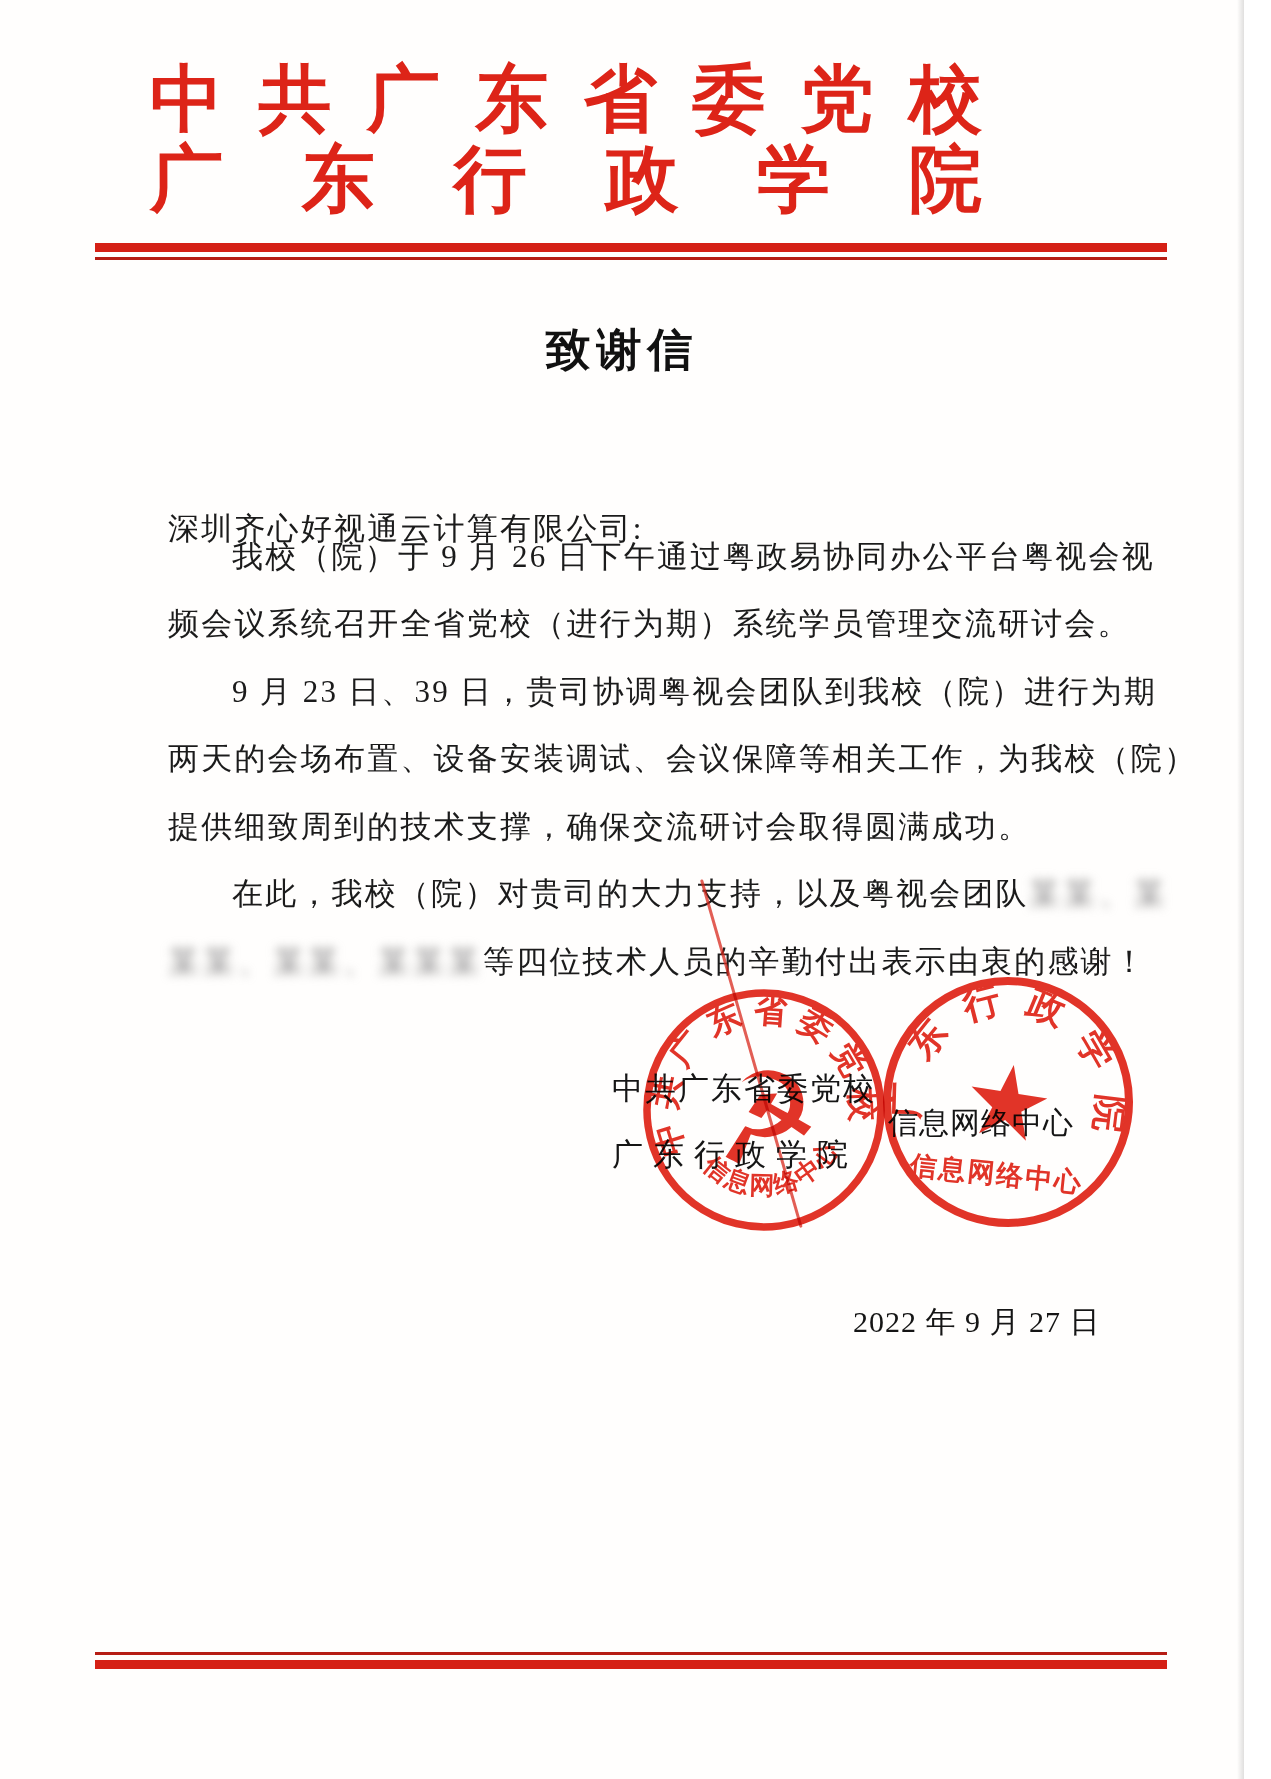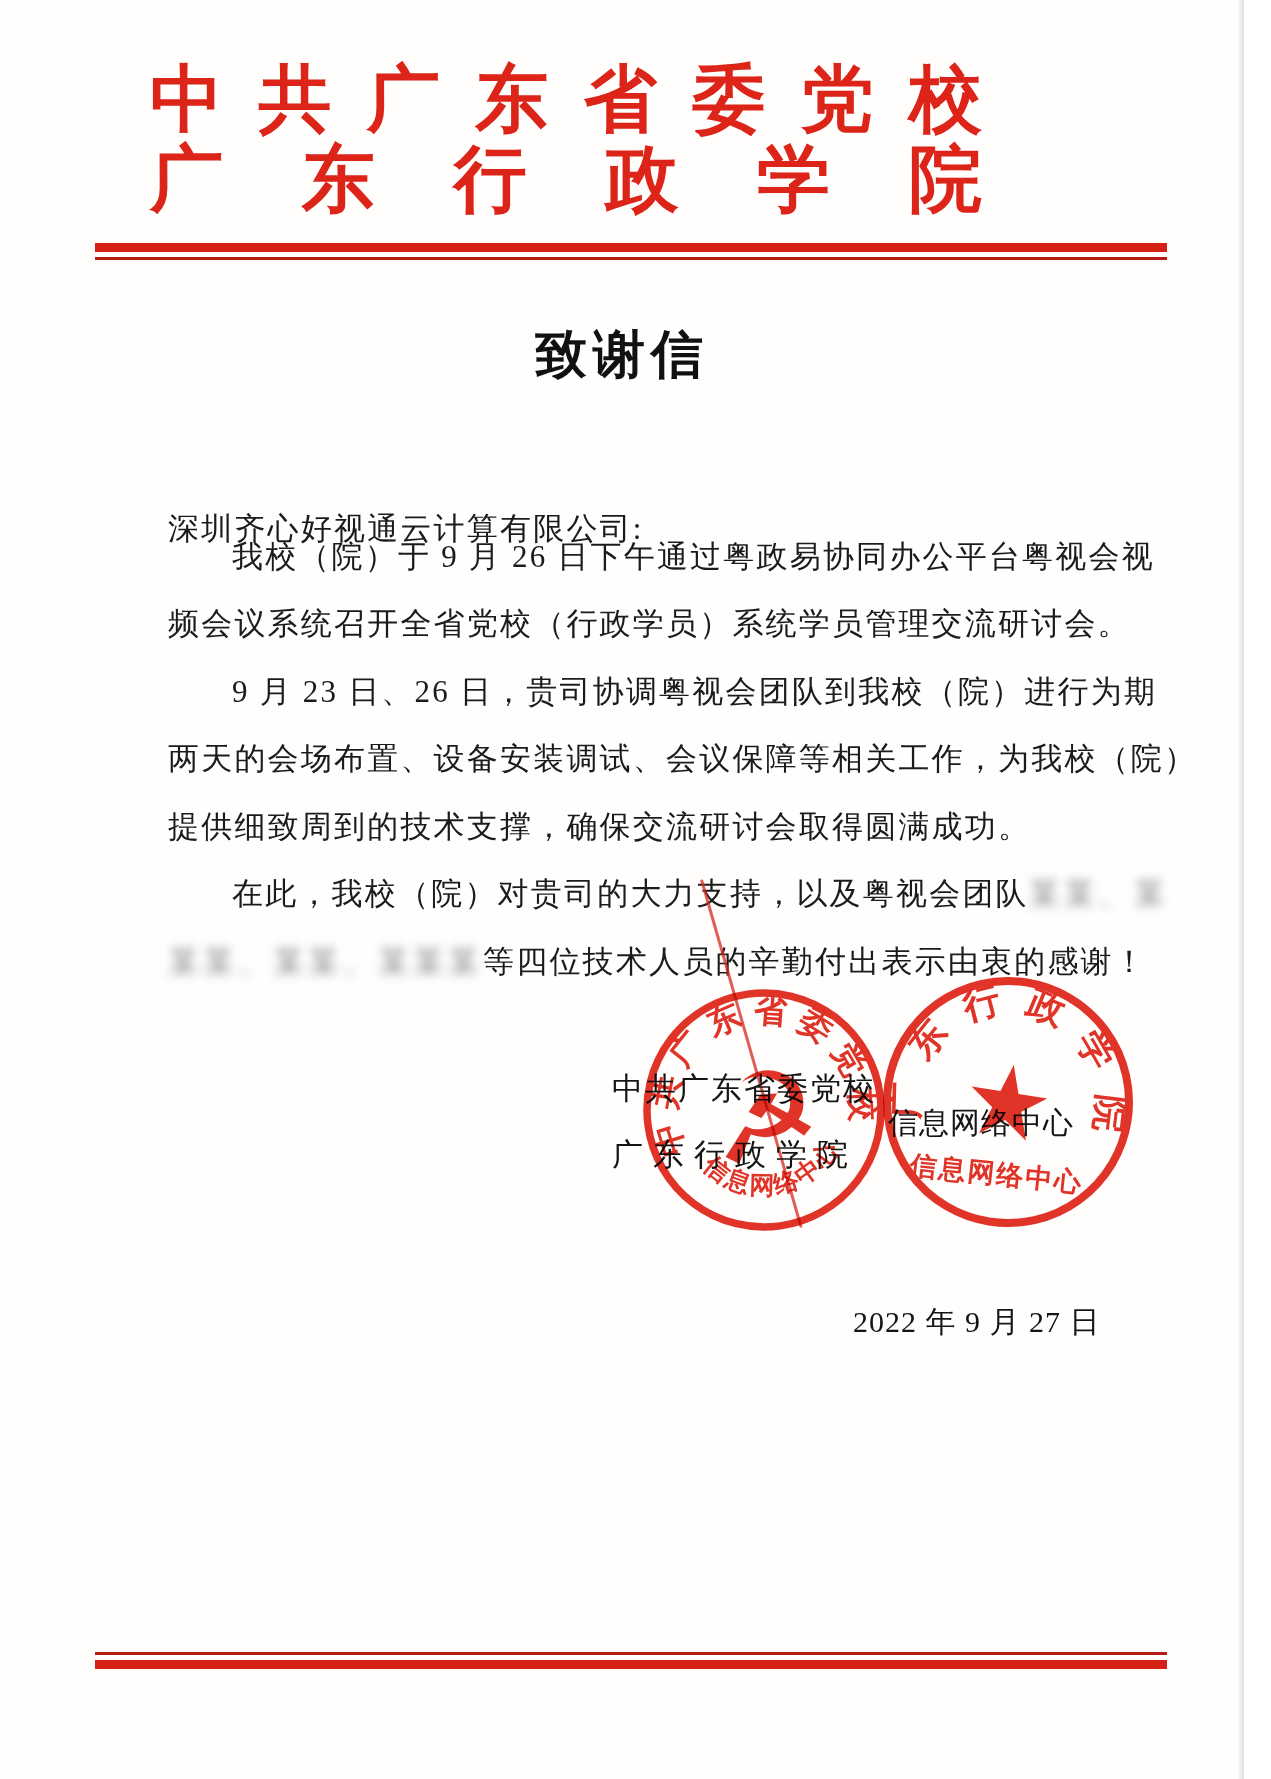--- a/index.html
+++ b/index.html
@@ -16,21 +16,21 @@
     color:#dd2418;text-align:justify;text-align-last:justify;text-justify:inter-character;
     white-space:nowrap;
   }
   
   .rule{position:absolute;left:95px;width:1072px;background:#d52015;}
   .rule.thick{height:9px;}
   .rule.thin{height:3px;background:#b61d14;}
   
   .doc-title{
     position:absolute;left:0;top:320px;width:100%;text-align:center;
-    font-size:52px;font-weight:700;letter-spacing:6px;color:#111;
+    font-size:45px;font-weight:700;letter-spacing:6px;color:#111;
   }
   
   .bline{
     position:absolute;left:168px;white-space:nowrap;font-size:31px;
     letter-spacing:2.2px;color:#1b1b1b;
   }
   .indent{padding-left:64px;}
   .redacted{
     color:#8a8a8a;filter:blur(5px);letter-spacing:4px;
   }
@@ -58,22 +58,22 @@
     <span class="lh-line">广东行政学院</span>
   </div>
 
   <div class="rule thick" style="top:243px;"></div>
   <div class="rule thin" style="top:257px;"></div>
 
   <div class="doc-title">致谢信</div>
 
   <div class="bline" style="top:468px;margin-top:40px;">深圳齐心好视通云计算有限公司:</div>
   <div class="bline indent" style="top:536px;">我校（院）于 9 月 26 日下午通过粤政易协同办公平台粤视会视</div>
-  <div class="bline" style="top:603px;">频会议系统召开全省党校（行政学员）系统学员管理交流研讨会。</div>
-  <div class="bline indent" style="top:671px;">9 月 23 日、26 日，贵司协调粤视会团队到我校（院）进行为期</div>
+  <div class="bline" style="top:603px;">频会议系统召开全省党校（进行为期）系统学员管理交流研讨会。</div>
+  <div class="bline indent" style="top:671px;">9 月 23 日、39 日，贵司协调粤视会团队到我校（院）进行为期</div>
   <div class="bline" style="top:738px;">两天的会场布置、设备安装调试、会议保障等相关工作，为我校（院）</div>
   <div class="bline" style="top:806px;">提供细致周到的技术支撑，确保交流研讨会取得圆满成功。</div>
   <div class="bline indent" style="top:873px;">
     <span>在此，我校（院）对贵司的大力支持，以及粤视会团队</span><span class="redacted">某某、某</span>
   </div>
   <div class="bline" style="top:941px;">
     <span class="redacted">某某、某某、某某某</span><span>等四位技术人员的辛勤付出表示由衷的感谢！</span>
   </div>
 
   <div class="streak"></div>

